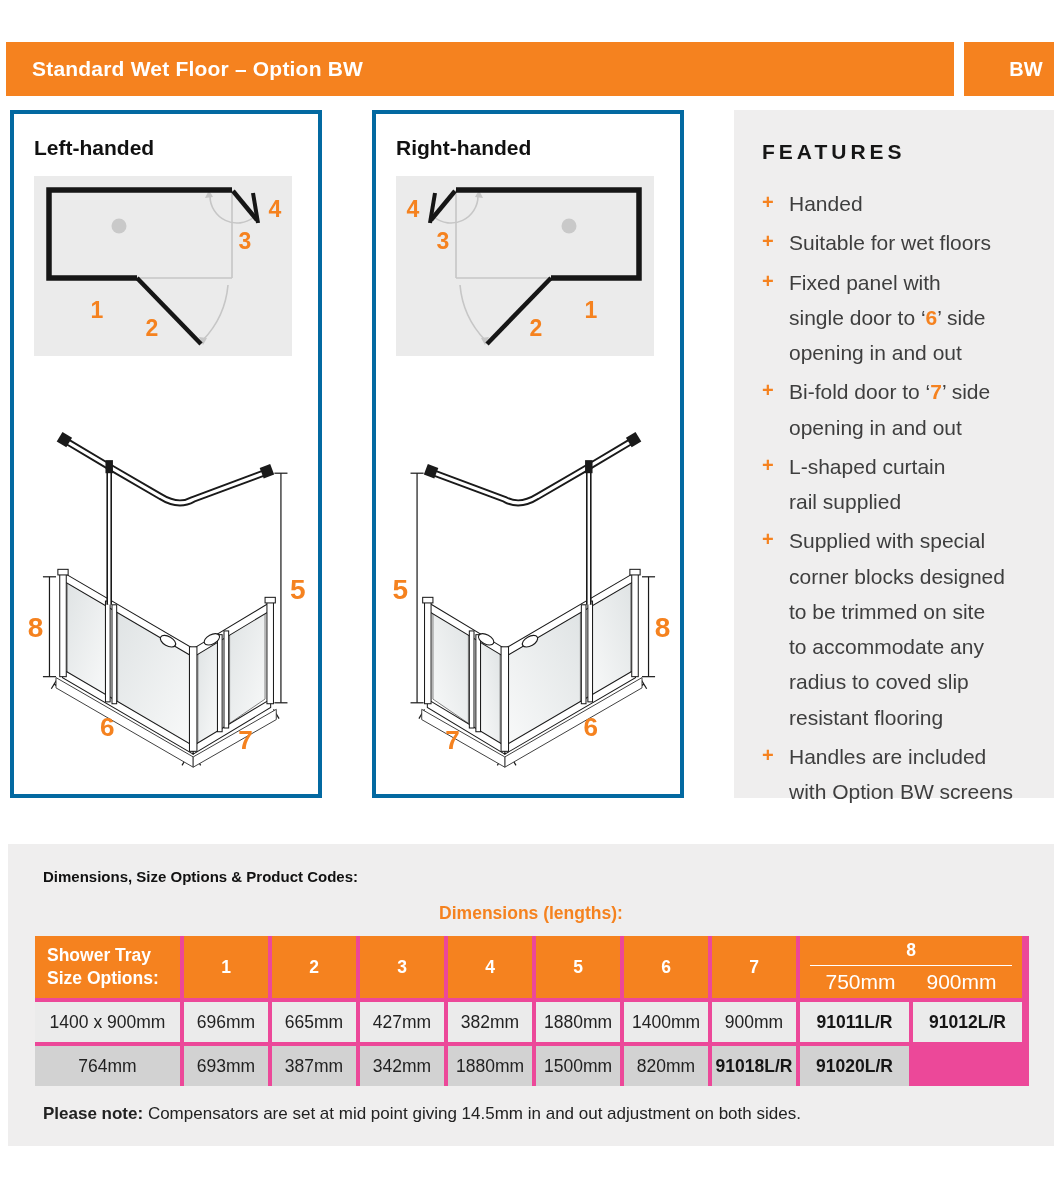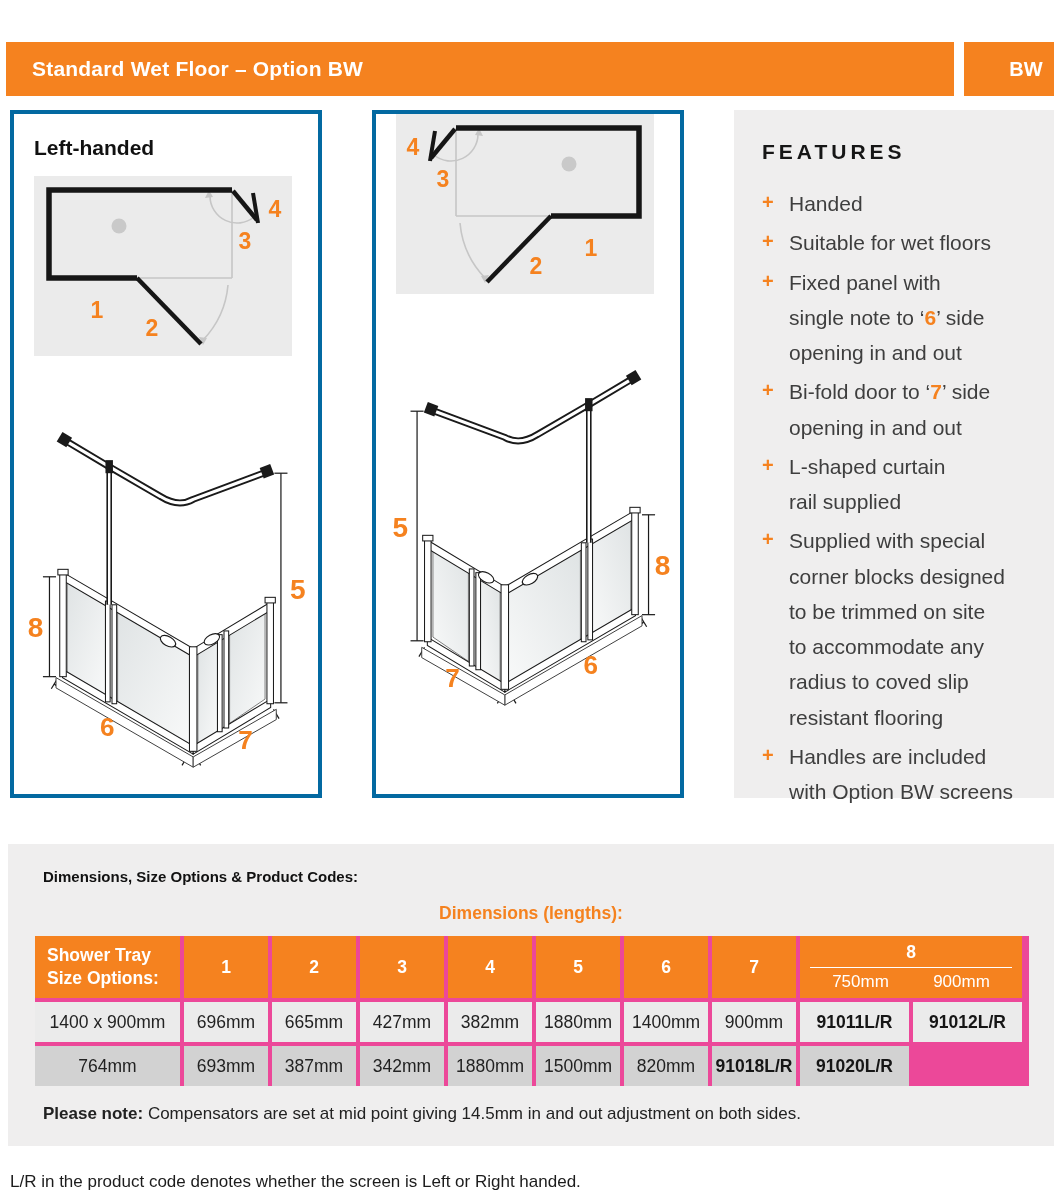--- a/index.html
+++ b/index.html
@@ -36,21 +36,21 @@
 
   .ptable{display:grid; grid-template-columns:145px repeat(7,84px) 109px 109px;
           grid-template-rows:62px 40px 40px; gap:4px; background:#ec4899; width:994px;}
   .hcell{background:var(--accent); color:#fff; display:flex; align-items:center; justify-content:center;
          font-size:17.5px; font-weight:700;}
   .hcorner{justify-content:flex-start; padding-left:12px; white-space:pre-line; font-size:17.5px; line-height:1.3;}
   .h8{grid-column:9 / 11; flex-direction:column; justify-content:center; padding:0 10px; box-sizing:border-box;}
   .h8 .h8top{font-size:17.5px; font-weight:700; line-height:1.25;}
   .h8 .h8rule{width:100%; height:1px; background:#fff; margin:3px 0 4px 0;}
   .h8 .h8subs{display:flex; width:100%;}
-  .h8 .h8subs span{flex:1; text-align:center; font-weight:400; font-size:17px;}
+  .h8 .h8subs span{flex:1; text-align:center; font-weight:400; font-size:21px;}
   .cell{display:flex; align-items:center; justify-content:center; font-size:17.5px; color:#222;}
   .r1{background:#ebebeb;}
   .r2{background:#d2d2d2;}
   .code{font-weight:700; color:#161616;}
 
   .note{font-size:17px; color:#222; margin:18px 0 0 8px;}
   .note b{font-weight:700;}
 
   .footer{font-size:17px; color:#1c1c1c; margin:26px 0 0 2px;}
 
@@ -158,20 +158,21 @@
           <rect x="-6" y="-6" width="12" height="12" transform="translate(266,70) rotate(-21)" fill="#1a1a1a"></rect>
         </g>
         <text class="dimnum" font-size="30" text-anchor="middle" x="18" y="247">8</text>
         <text class="dimnum" font-size="30" text-anchor="middle" x="299" y="207">5</text>
         <text class="dimnum" font-size="28" text-anchor="middle" x="95" y="354">6</text>
         <text class="dimnum" font-size="28" text-anchor="middle" x="243" y="368">7</text>
       </svg>
     </section>
 
     <section class="diagram-panel">
+      <h2>Right-handed</h2>
 
       <svg class="plan" width="258" height="180" viewBox="0 0 258 180">
         <rect width="258" height="180" fill="#ebebeb"></rect>
         <g transform="translate(258,0) scale(-1,1)">
           <line x1="198" y1="14" x2="198" y2="102" stroke="#c6c6c6" stroke-width="1.6"></line>
           <line x1="103" y1="102" x2="198" y2="102" stroke="#c6c6c6" stroke-width="1.6"></line>
           <path d="M194,109 A91,91 0 0 1 169,164" fill="none" stroke="#c6c6c6" stroke-width="1.6"></path>
           <polygon points="169,169 165,161 173,162" fill="#c6c6c6"></polygon>
           <path d="M176,20 A27,27 0 0 0 220,41" fill="none" stroke="#c6c6c6" stroke-width="1.6"></path>
           <polygon points="175,14 171,22 179,21" fill="#c6c6c6"></polygon>
@@ -254,21 +255,21 @@
         <span class="plus">+</span>
         <span class="txt"><span>Handed</span><span class="hl"></span><span></span></span>
       </div>
       <div class="feat">
         <span class="plus">+</span>
         <span class="txt"><span>Suitable for wet floors</span><span class="hl"></span><span></span></span>
       </div>
       <div class="feat">
         <span class="plus">+</span>
         <span class="txt"><span>Fixed panel with
-single note to ‘</span><span class="hl">6</span><span>’ side
+single door to ‘</span><span class="hl">6</span><span>’ side
 opening in and out</span></span>
       </div>
       <div class="feat">
         <span class="plus">+</span>
         <span class="txt"><span>Bi-fold door to ‘</span><span class="hl">7</span><span>’ side
 opening in and out</span></span>
       </div>
       <div class="feat">
         <span class="plus">+</span>
         <span class="txt"><span>L-shaped curtain
@@ -333,14 +334,13 @@
       <div class="cell r2">1880mm</div>
       <div class="cell r2">1500mm</div>
       <div class="cell r2">820mm</div>
       <div class="cell r2 code">91018L/R</div>
       <div class="cell r2 code">91020L/R</div>
     </div>
 
     <p class="note"><b>Please note:</b><span> Compensators are set at mid point giving 14.5mm in and out adjustment on both sides.</span></p>
   </section>
 
-  <p class="footer">L/R in the product code denotes whether the screen is Left or Right handed.</p>
 </div>
 
 </body></html>

